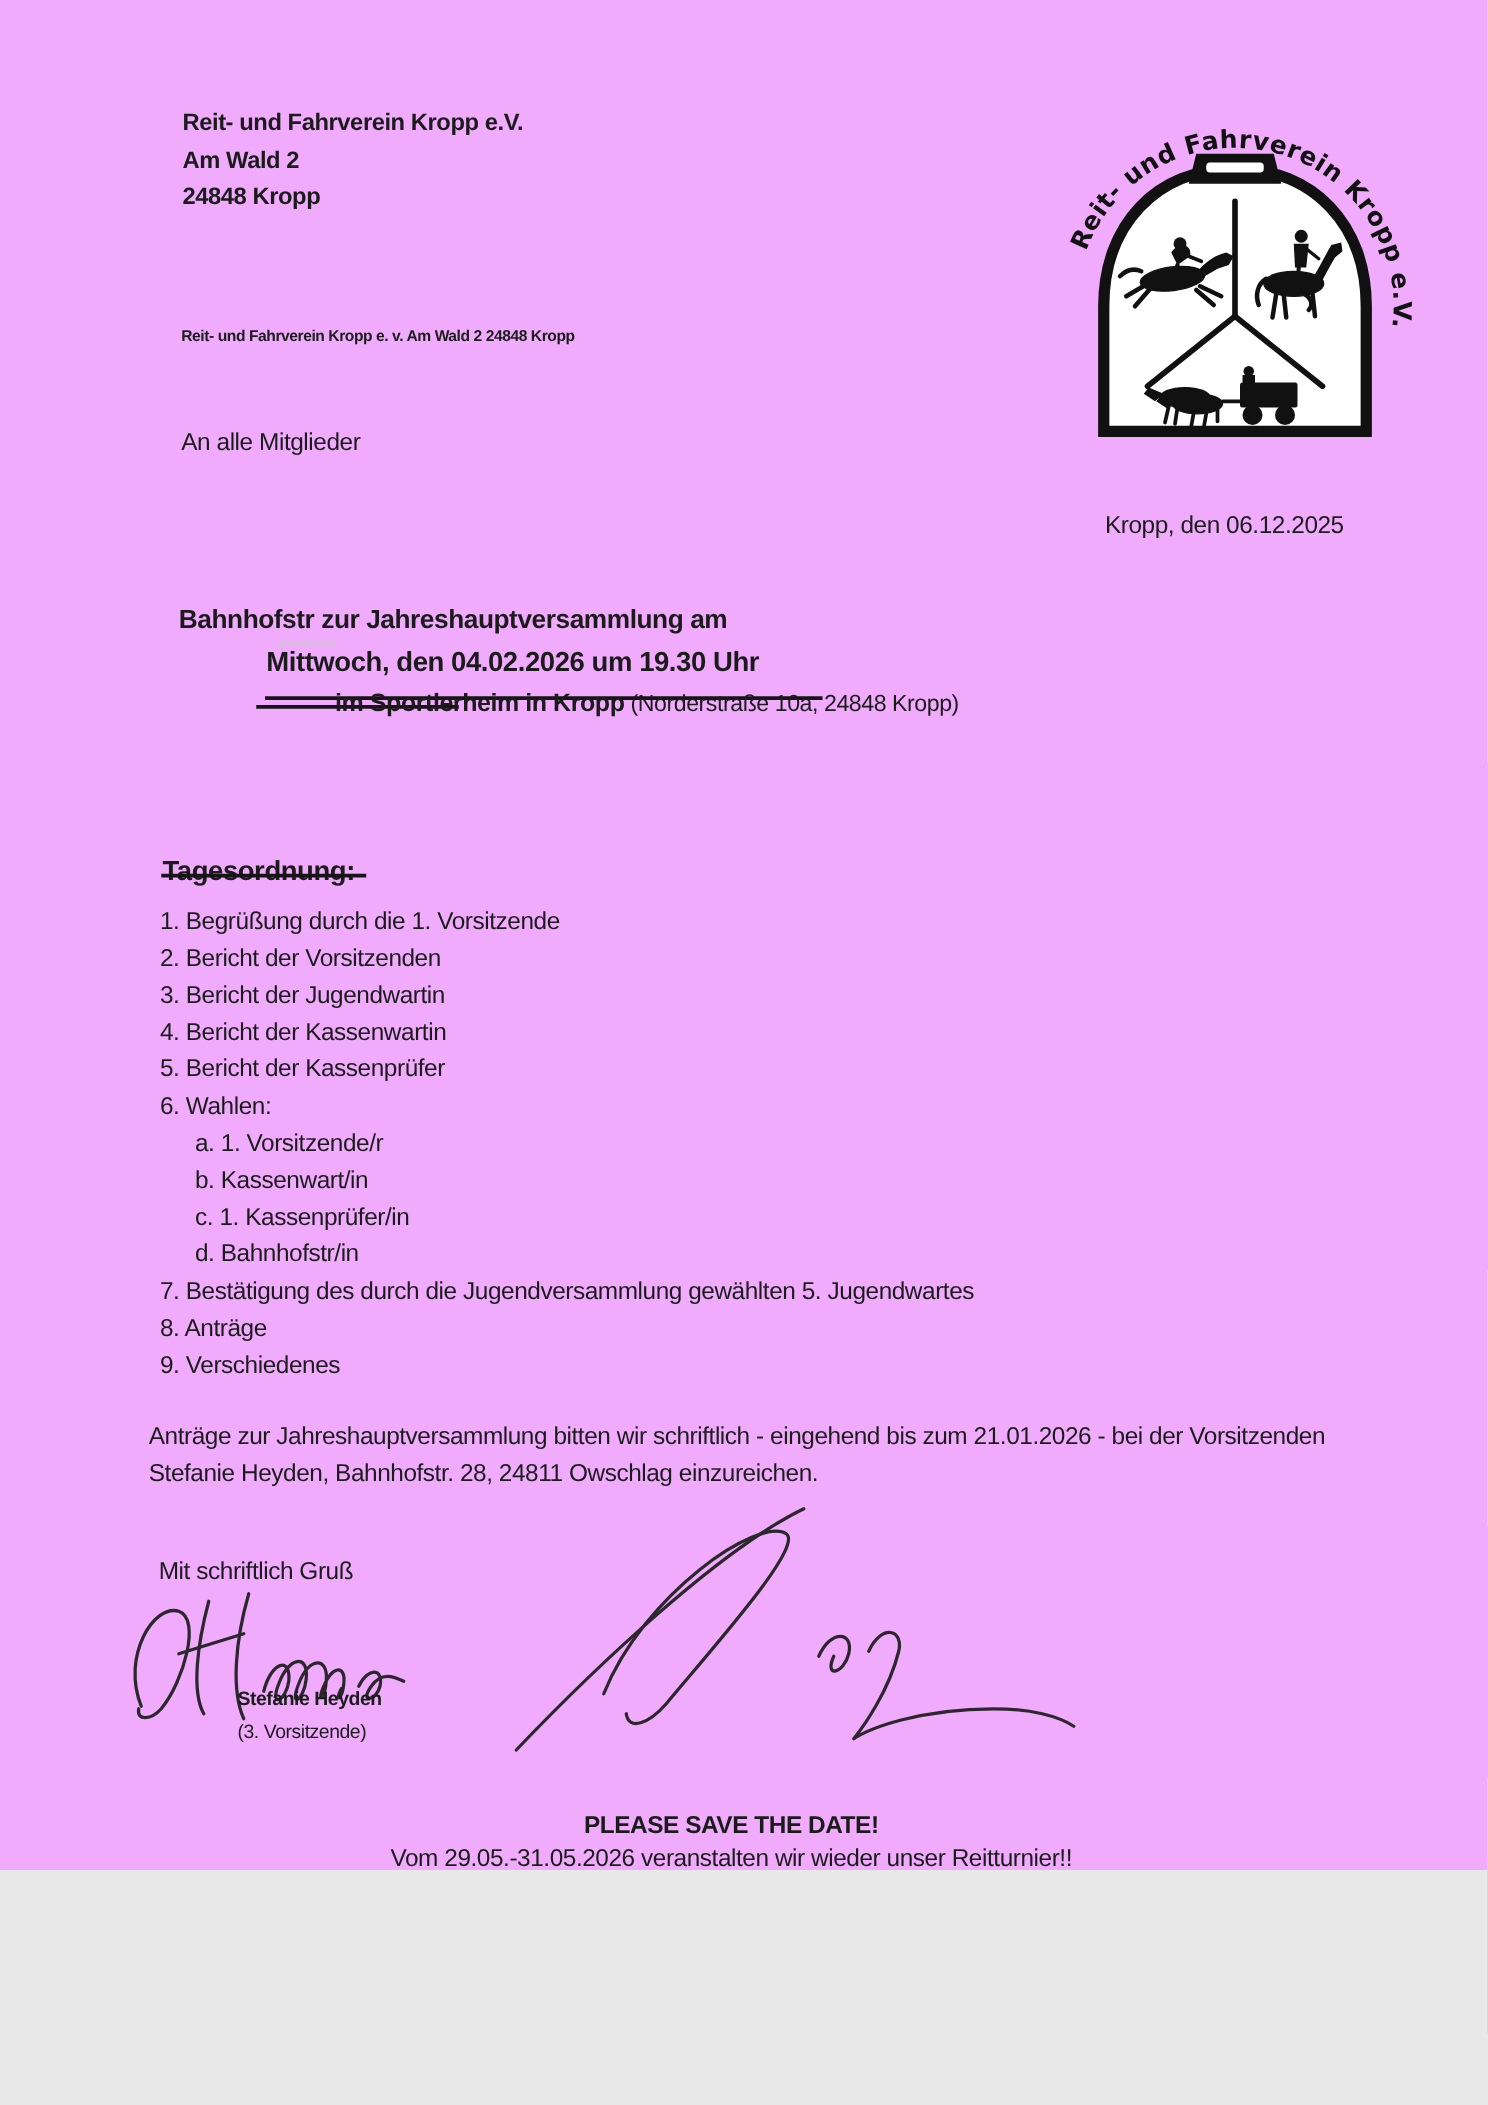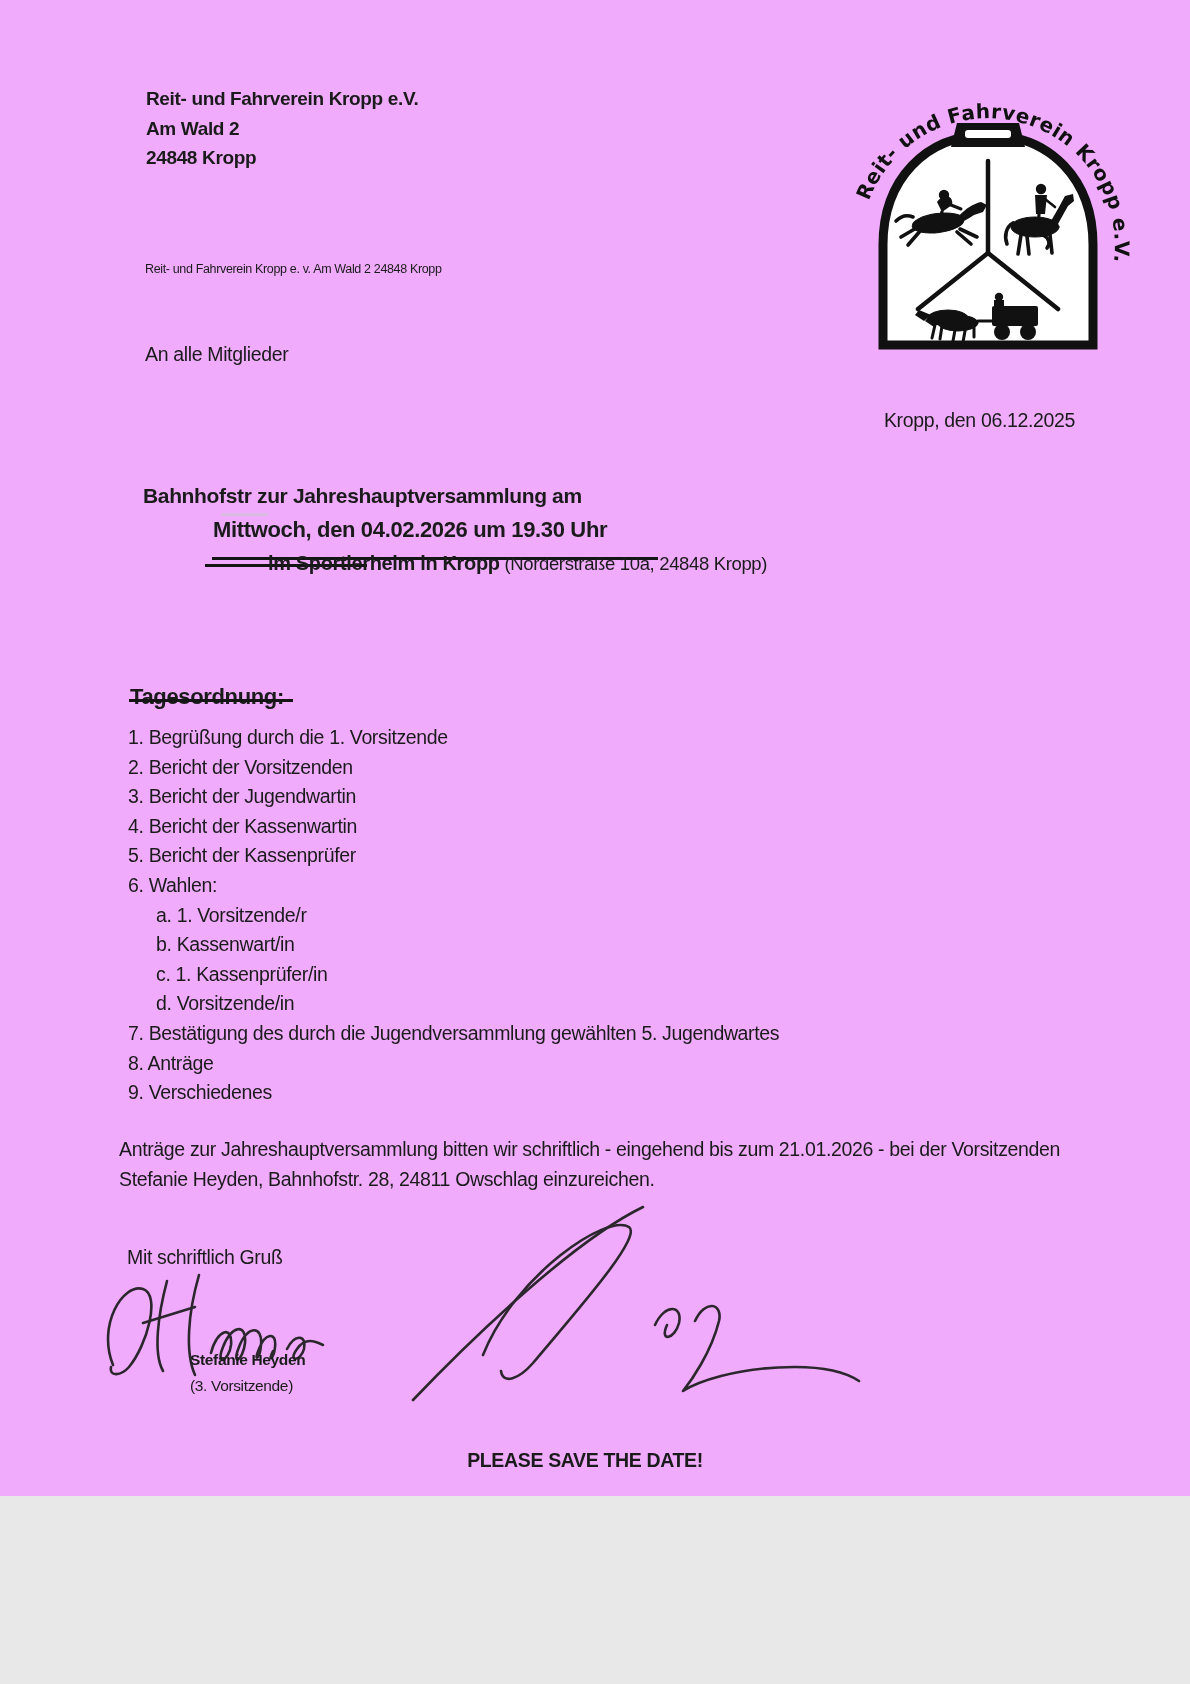--- a/index.html
+++ b/index.html
@@ -4,21 +4,21 @@
 <style>
   html,body{margin:0;padding:0;background:#e8e8e8;}
   .page{
     position:relative;width:1190px;height:1496px;background:#f0abfc;
     font-family:"Liberation Sans",sans-serif;color:#1b1b1b;
     letter-spacing:-0.35px;overflow:hidden;margin:0 auto;
   }
   .abs{position:absolute;white-space:nowrap;}
   
   .addr{left:146px;top:84px;font-size:19px;font-weight:bold;line-height:29.5px;}
-  .window-line{left:145px;top:262px;font-size:12.5px;font-weight:400;}
+  .window-line{left:145px;top:262px;font-size:12.5px;font-weight:700;}
   .recipient{left:145px;top:343px;font-size:19.5px;}
   .dateline{right:115px;top:409px;font-size:19.5px;}
   
   .inv1{left:143px;top:484px;font-size:21px;font-weight:bold;}
   .inv2{left:213px;top:517px;font-size:22px;font-weight:bold;}
   .inv3{left:268px;top:552px;font-size:20px;font-weight:bold;}
   .inv3 .paren{font-size:18.5px;font-weight:normal;}
   .rule{position:absolute;background:#151515;height:2.5px;}
   .rule-mittwoch-main{left:212px;top:557px;width:446px;}
   .rule-mittwoch-extra{left:205px;top:564px;width:162px;}
@@ -148,21 +148,21 @@
   <div class="agenda">
     <div class="item">1. Begrüßung durch die 1. Vorsitzende</div>
     <div class="item">2. Bericht der Vorsitzenden</div>
     <div class="item">3. Bericht der Jugendwartin</div>
     <div class="item">4. Bericht der Kassenwartin</div>
     <div class="item">5. Bericht der Kassenprüfer</div>
     <div class="item">6. Wahlen:</div>
     <div class="item sub">a. 1. Vorsitzende/r</div>
     <div class="item sub">b. Kassenwart/in</div>
     <div class="item sub">c. 1. Kassenprüfer/in</div>
-    <div class="item sub">d. Vorsitzende/in</div>
+    <div class="item sub">d. Bahnhofstr/in</div>
     <div class="item">7. Bestätigung des durch die Jugendversammlung gewählten 5. Jugendwartes</div>
     <div class="item">8. Anträge</div>
     <div class="item">9. Verschiedenes</div>
   </div>
 
   <div class="para">Anträge zur Jahreshauptversammlung bitten wir schriftlich - eingehend bis zum 21.01.2026 - bei der Vorsitzenden Stefanie Heyden, Bahnhofstr. 28, 24811 Owschlag einzureichen.</div>
 
   <div class="abs salut">Mit schriftlich Gruß</div>
 
   <svg class="sig-svg" width="780" height="230" viewBox="0 0 780 230">
@@ -177,18 +177,19 @@
       <path d="M318,205 C380,140 480,45 548,12"></path>
       <path d="M560,130 C570,108 588,110 584,128 C580,144 564,148 572,130"></path>
       <path d="M600,126 C610,104 628,108 624,126 C616,158 596,186 588,196 C600,188 640,172 700,172 C730,172 752,178 764,186"></path>
     </g>
   </svg>
 
   <div class="abs typed-name">Stefanie Heyden</div>
   <div class="abs typed-role">(3. Vorsitzende)</div>
 
   <div class="abs footer1">PLEASE SAVE THE DATE!</div>
+  <div class="abs footer2">Vom 29.05.-31.05.2026 veranstalten wir wieder unser Reitturnier!!</div>
 
   <div class="dot" style="left:538px;top:1577px;width:3px;height:3px;"></div>
   <div class="dot" style="left:613px;top:1594px;width:3px;height:3px;"></div>
   <div class="dot" style="left:465px;top:1563px;width:2px;height:2px;"></div>
 
 </div>
 
 </body></html>

